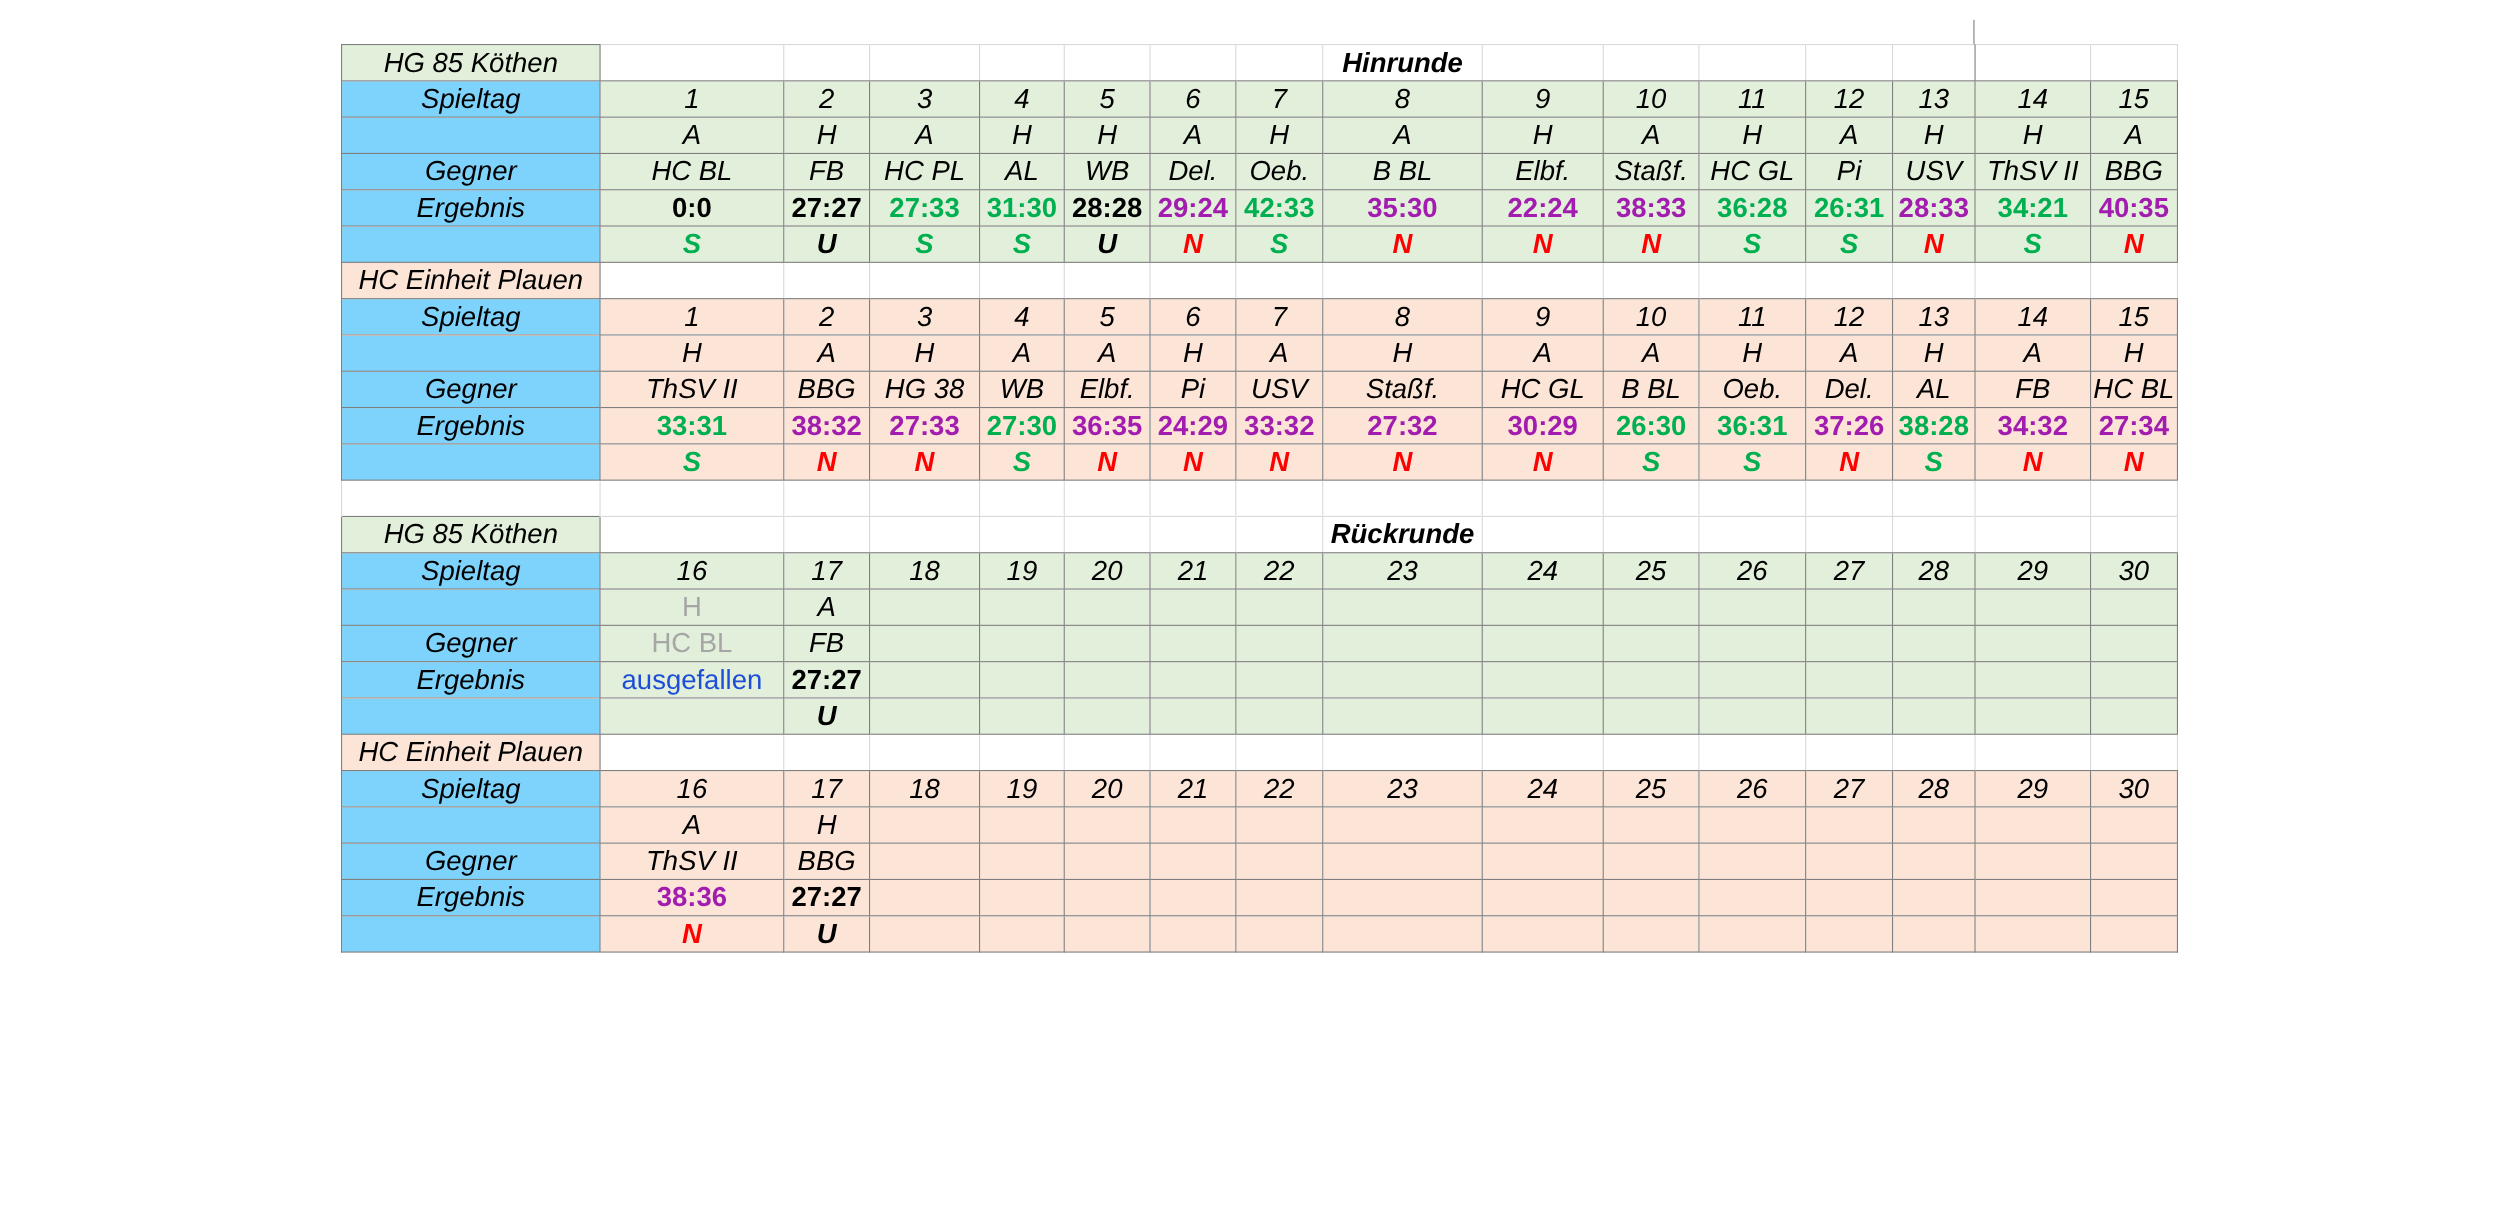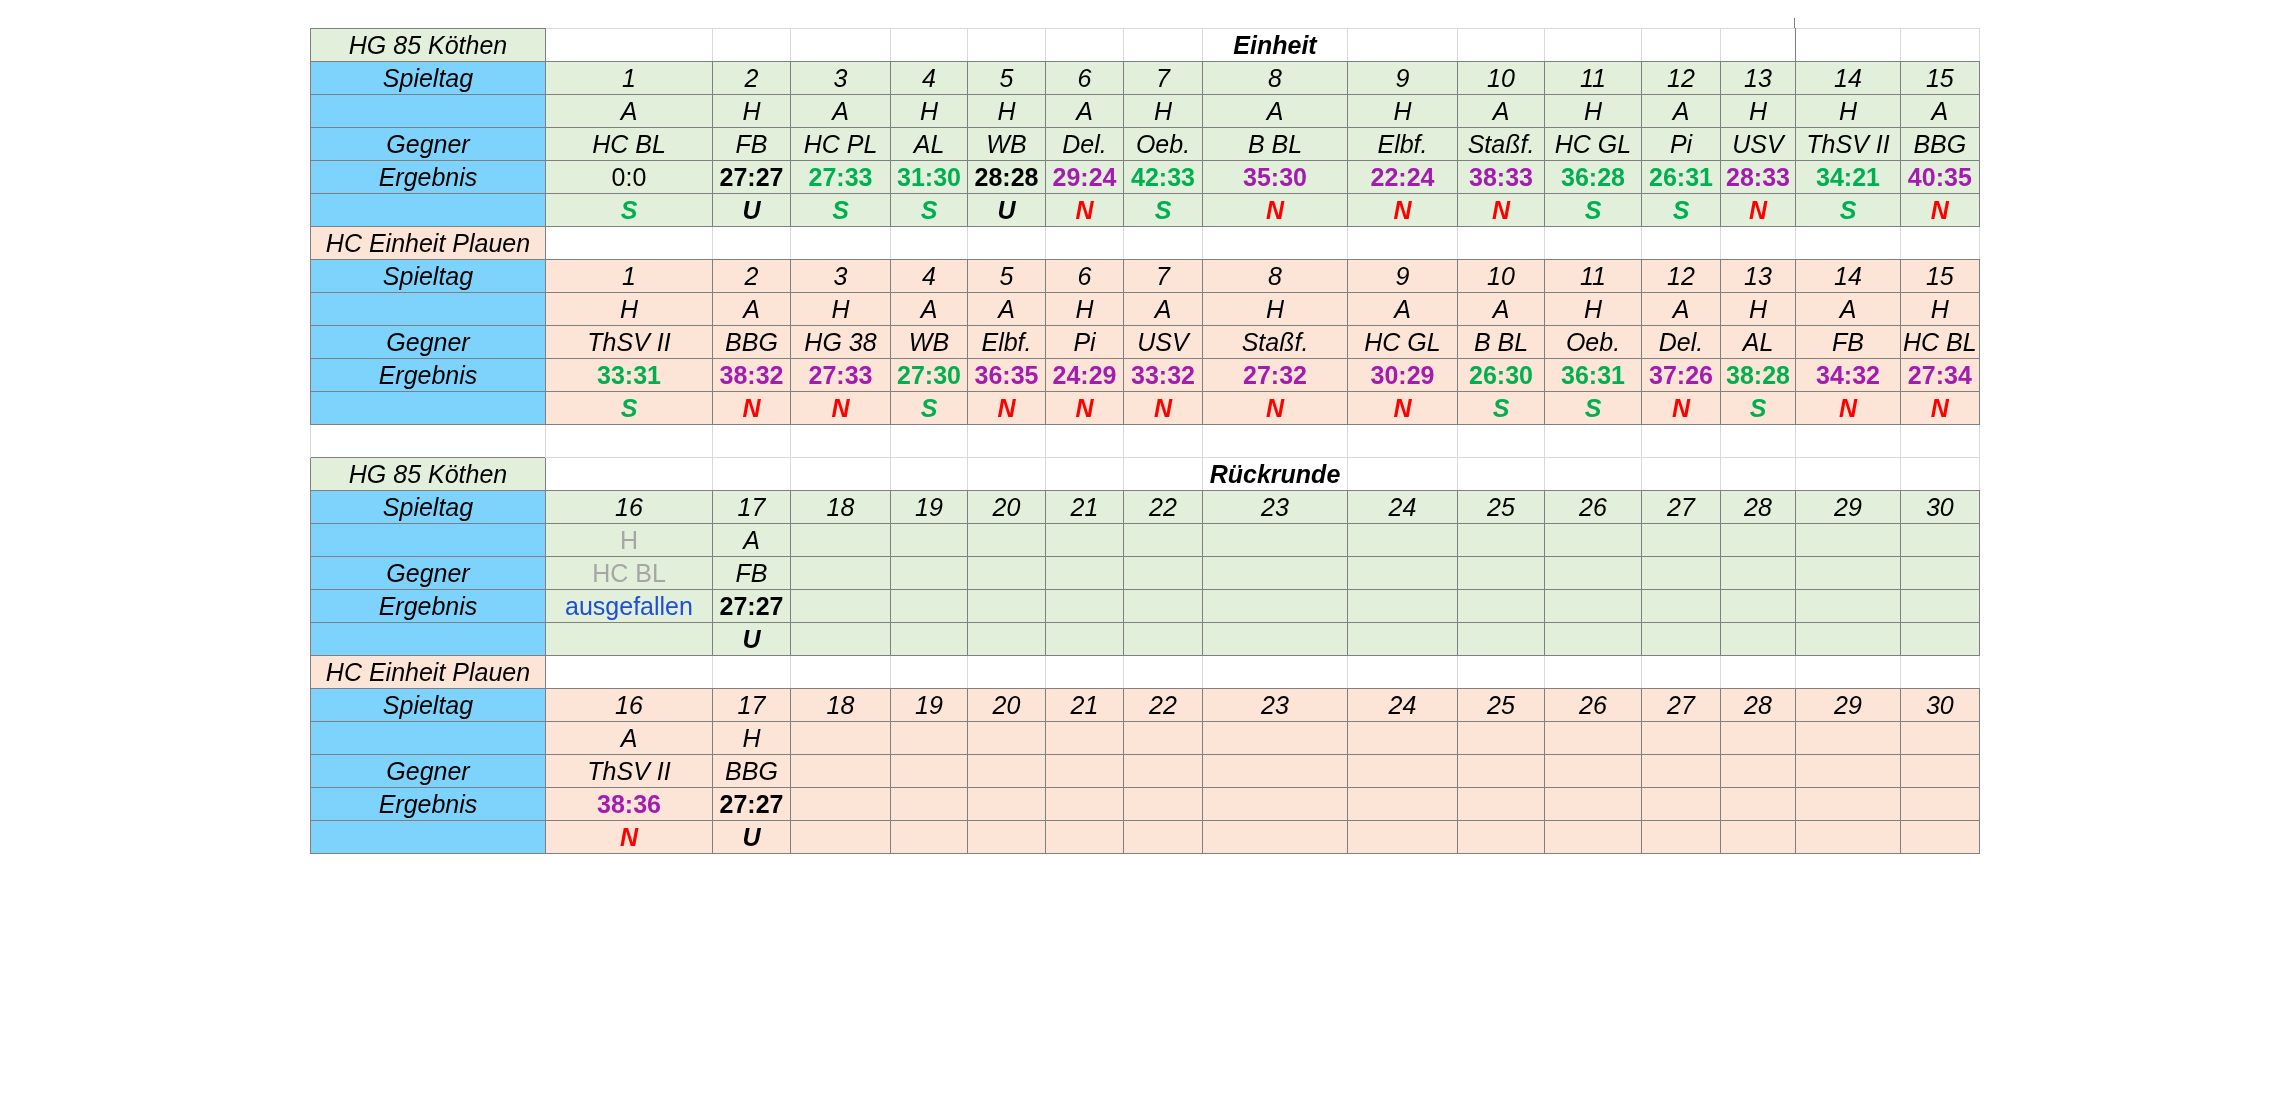--- a/index.html
+++ b/index.html
@@ -1,36 +1,36 @@
 <!DOCTYPE html>
 <html><head>
 <meta charset="utf-8">
 <style>
   html,body{margin:0;padding:0;background:#fff;}
   #canvas{position:relative;width:2274px;height:1108px;background:#ffffff;overflow:hidden;
           font-family:"Liberation Sans",sans-serif;}
-  #sheet{position:absolute;left:310px;top:28px;}
+  #sheet{position:absolute;left:310px;top:40px;}
   table.sheet-table{border-collapse:collapse;table-layout:fixed;border-spacing:0;}
   td{border:1px solid #7f7f7f;height:32px;padding:0 2px;text-align:center;vertical-align:middle;
      font-size:25px;font-style:italic;color:#000;white-space:nowrap;overflow:hidden;}
   
   .fill-green{background:#e2efda;}
   .fill-peach{background:#fce4d6;}
   .rowlab{background:#7dd3fc;}
   
   td.t-light{border-color:#d9d9d9;border-bottom-color:#7f7f7f;background:#fff;}
   td.t-light.no-top{border-top:none;}
   td.t-light.dark-right{border-right-color:#7f7f7f;}
   td.round-title{font-weight:700;}
   td.team-title{font-style:italic;}
   
   td.gap-cell{border:1px solid #d9d9d9;border-top:none;border-bottom:none;background:#fff;}
   
   td.score{font-style:normal;font-weight:700;}
-  td.score.sc-plain{font-weight:400;color:#000;}
+  td.score.sc-plain{font-weight:700;color:#000;}
   td.score.sc-draw{color:#000000;}
   td.score.sc-win{color:#00b050;}
   td.score.sc-loss{color:#a21caf;}
   td.score.sc-gray{color:#1d4ed8;font-weight:400;}
   
   td.outcome{font-weight:700;font-style:italic;}
   td.outcome.oc-win{color:#00b050;}
   td.outcome.oc-draw{color:#000;}
   td.outcome.oc-loss{color:#ff0000;}
   
@@ -66,21 +66,21 @@
       <tbody id="tbody">
           <tr>
             <td class="team-title fill-green">HG 85 Köthen</td>
             <td class="t-light"></td>
             <td class="t-light"></td>
             <td class="t-light"></td>
             <td class="t-light"></td>
             <td class="t-light"></td>
             <td class="t-light"></td>
             <td class="t-light"></td>
-            <td class="t-light round-title">Einheit</td>
+            <td class="t-light round-title">Hinrunde</td>
             <td class="t-light"></td>
             <td class="t-light"></td>
             <td class="t-light"></td>
             <td class="t-light"></td>
             <td class="t-light dark-right"></td>
             <td class="t-light"></td>
             <td class="t-light"></td>
           </tr>
           <tr>
             <td class="rowlab">Spieltag</td>

